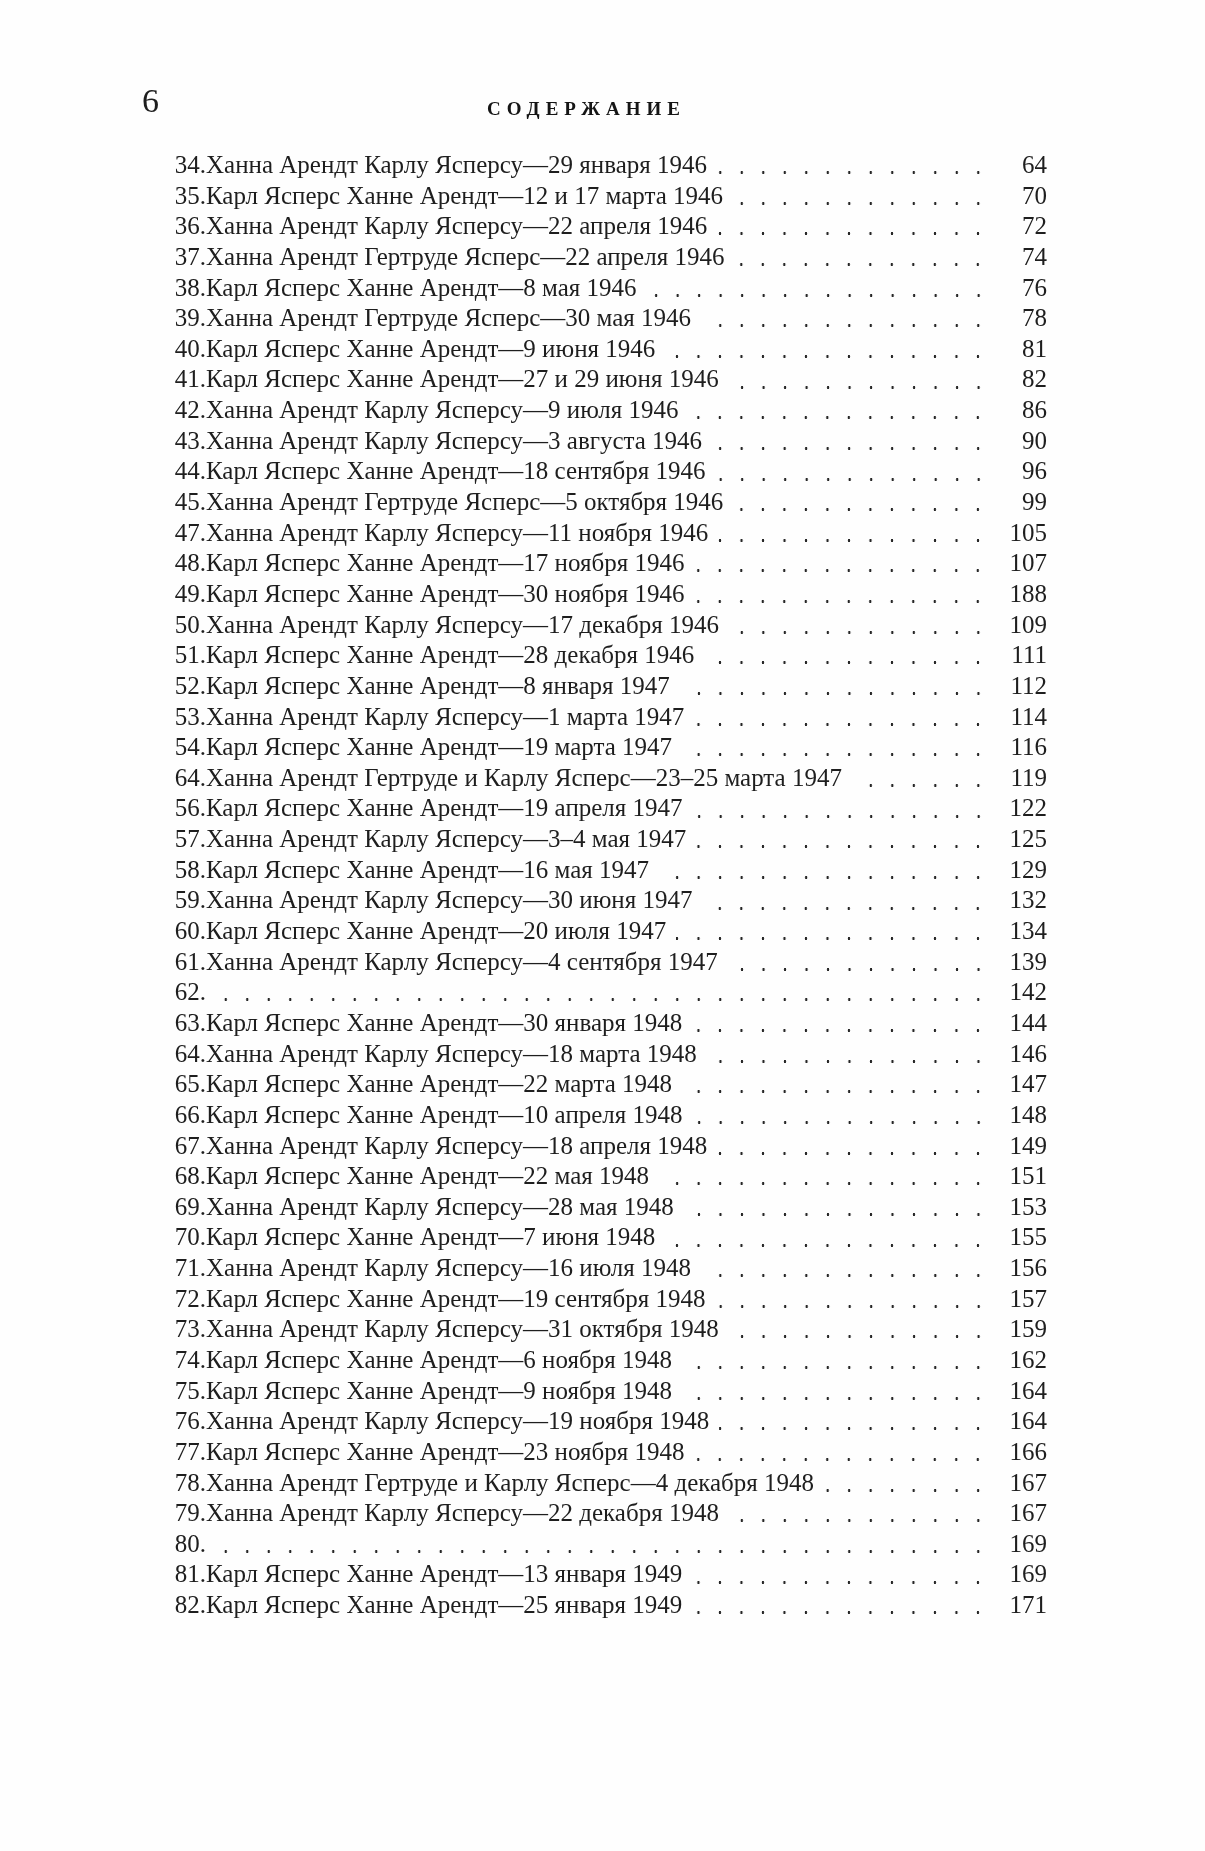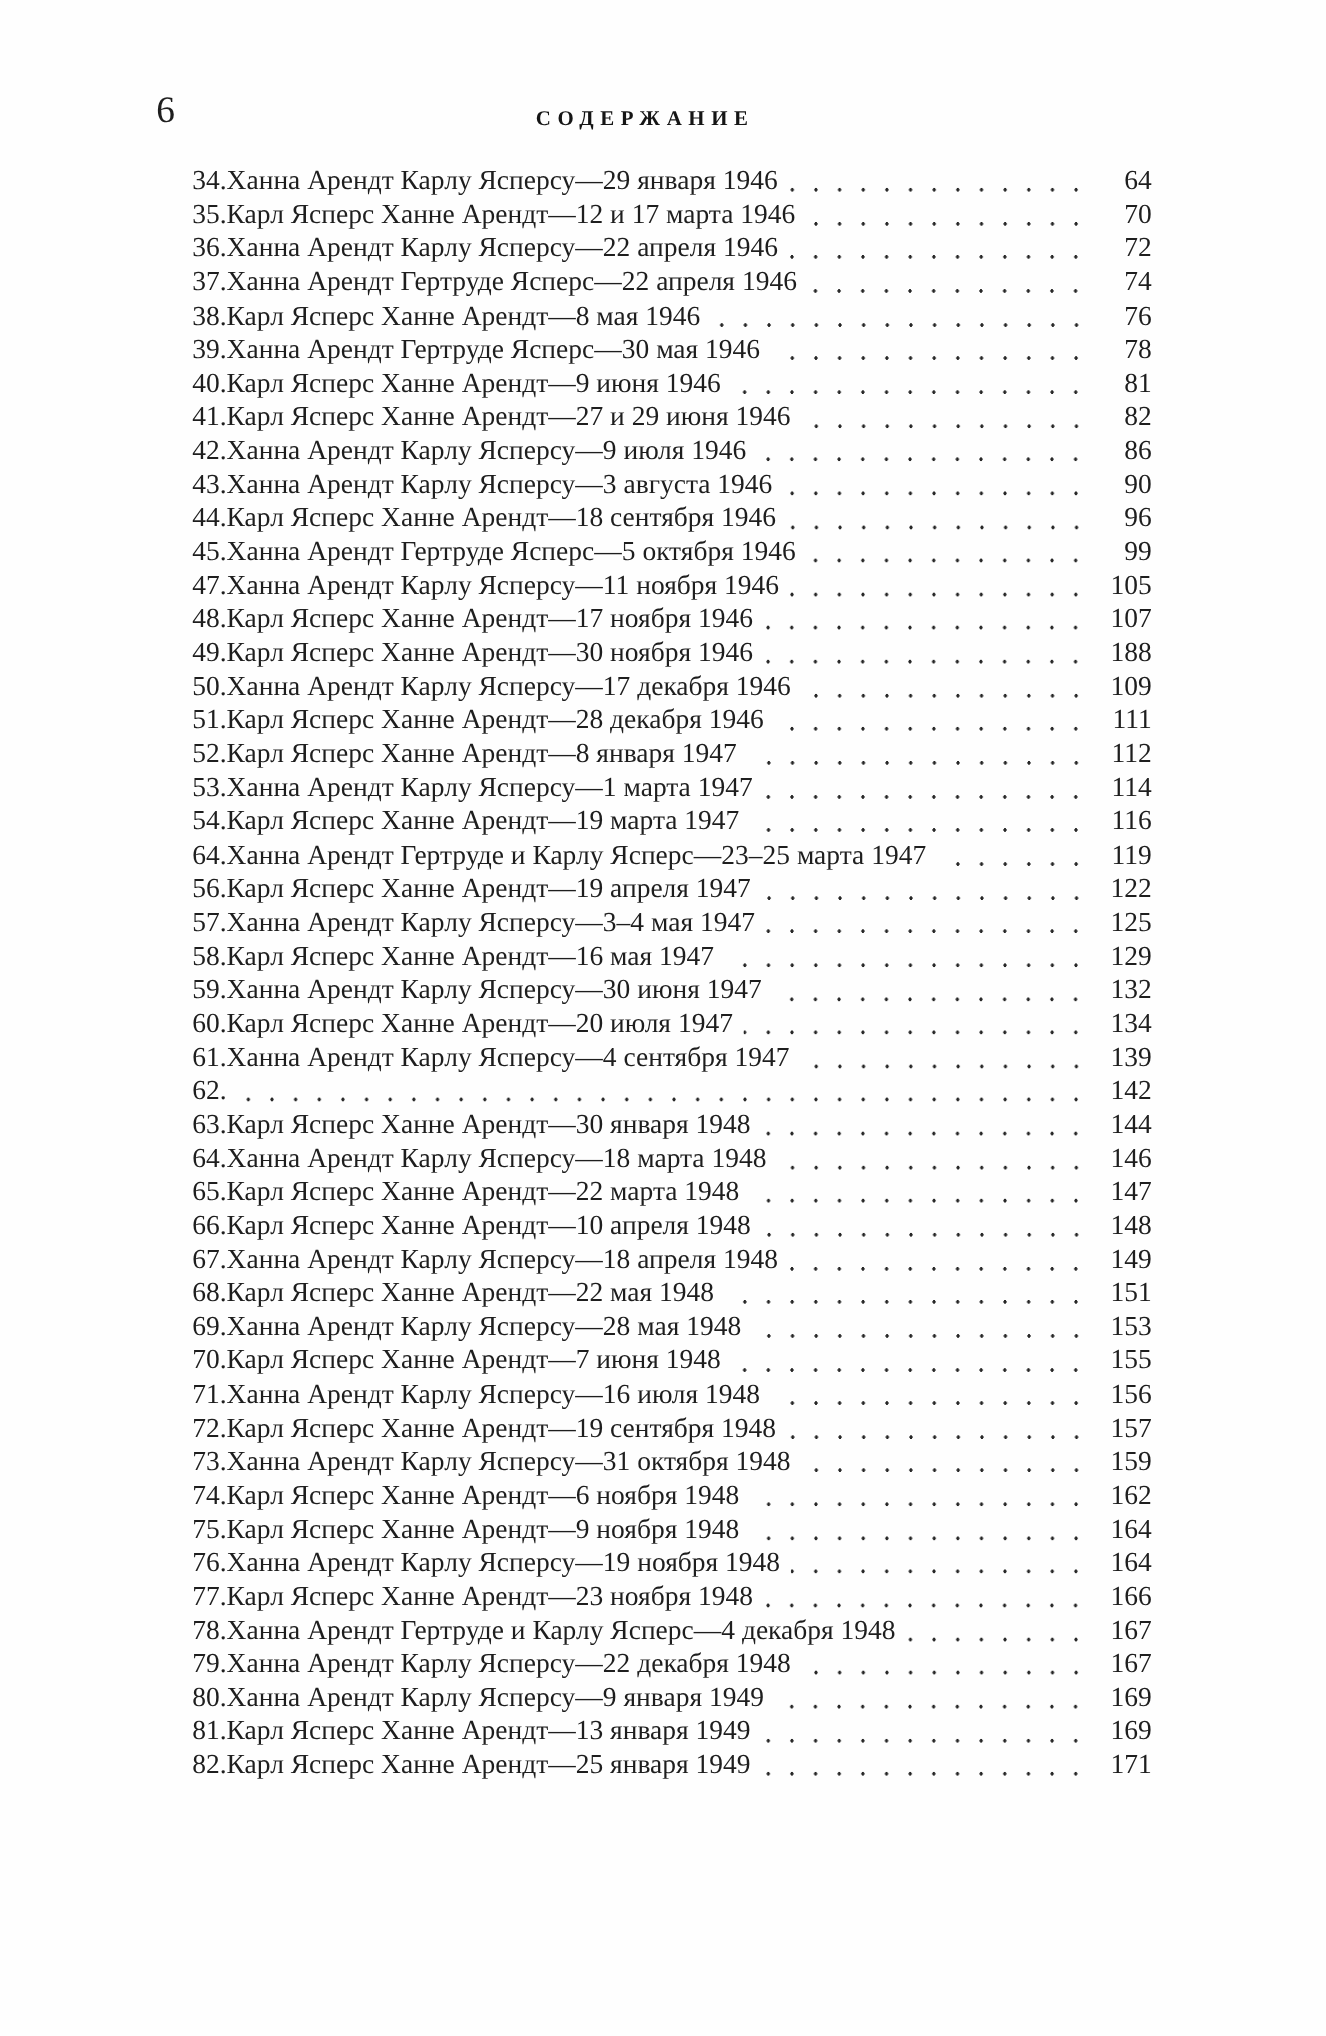--- a/index.html
+++ b/index.html
@@ -336,21 +336,20 @@
         <span class="pagenum">167</span>
       </li>
       <li class="row">
         <span class="num">79.</span>
         <span class="title">Ханна Арендт Карлу Ясперсу—22 декабря 1948</span>
         <span class="leader"></span>
         <span class="pagenum">167</span>
       </li>
       <li class="row">
         <span class="num">80.</span>
-        <span class="title">Ханна Арендт Карлу Ясперсу—9 января 1949</span>
         <span class="leader"></span>
         <span class="pagenum">169</span>
       </li>
       <li class="row">
         <span class="num">81.</span>
         <span class="title">Карл Ясперс Ханне Арендт—13 января 1949</span>
         <span class="leader"></span>
         <span class="pagenum">169</span>
       </li>
       <li class="row">

